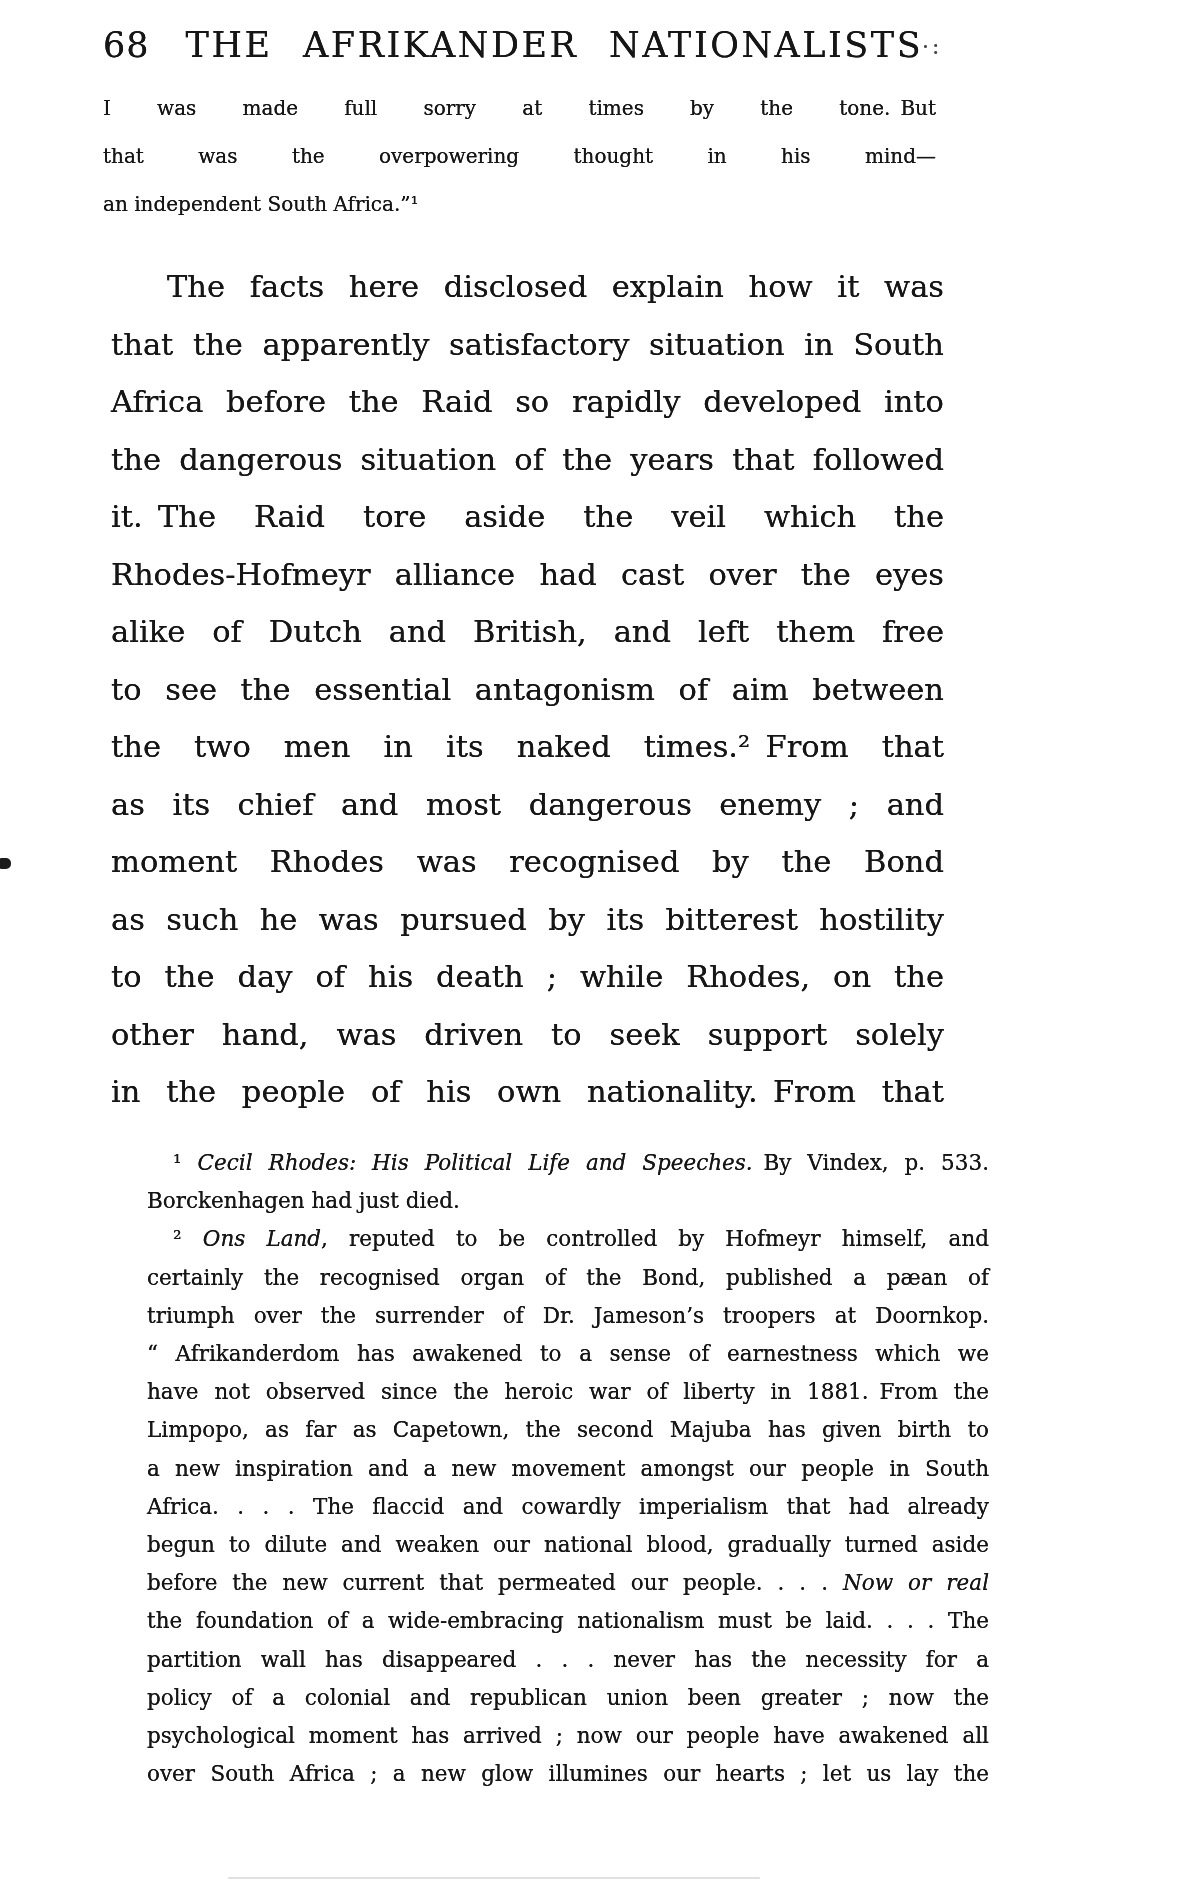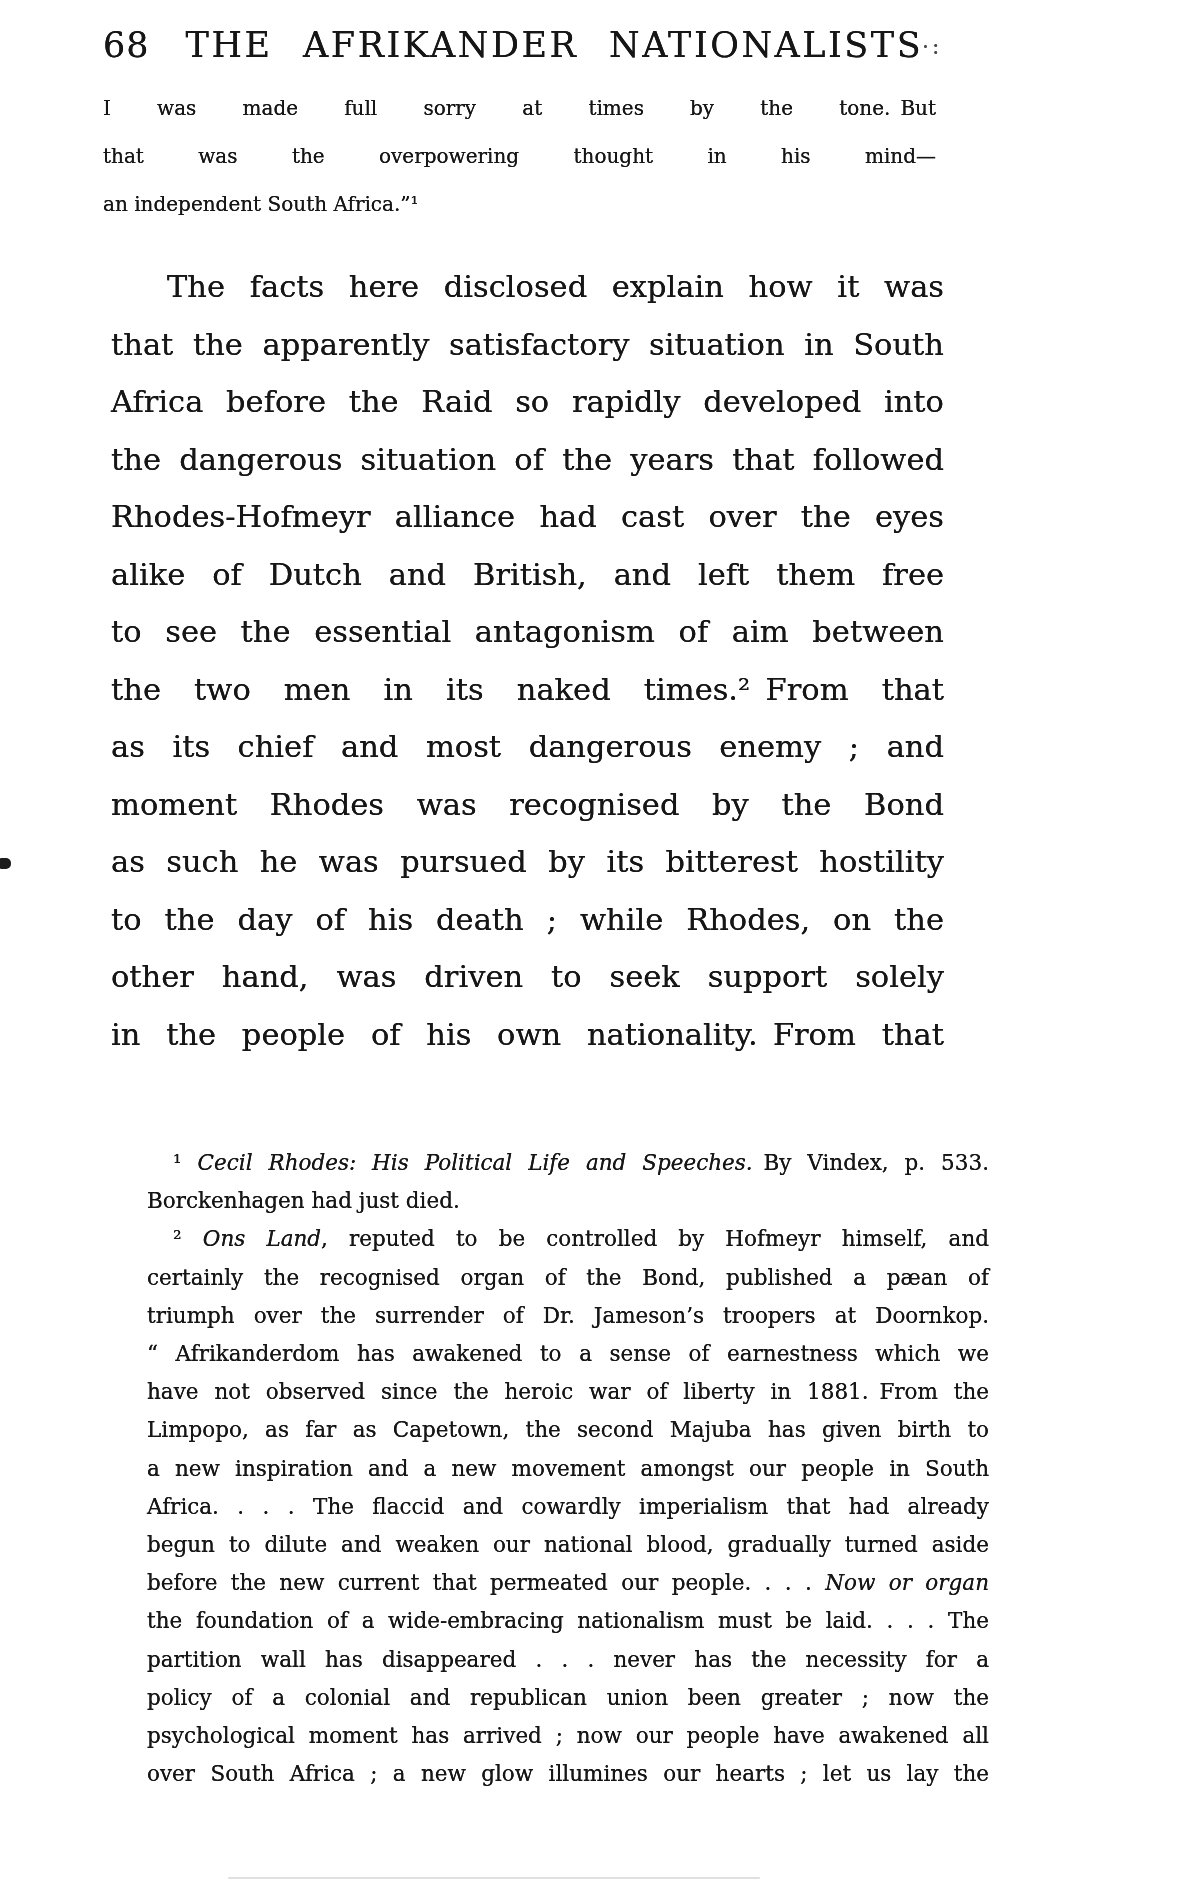--- a/index.html
+++ b/index.html
@@ -73,20 +73,21 @@
       <div class="line j"><span>I was made full sorry at times by the tone. But</span></div>
       <div class="line j"><span>that was the overpowering thought in his mind—</span></div>
       <div class="line"><span>an independent South Africa.”¹</span></div>
     </div>
 
   <div class="para">
       <div class="line j ind"><span>The facts here disclosed explain how it was</span></div>
       <div class="line j"><span>that the apparently satisfactory situation in South</span></div>
       <div class="line j"><span>Africa before the Raid so rapidly developed into</span></div>
       <div class="line j"><span>the dangerous situation of the years that followed</span></div>
+      <div class="line j"><span>it. The Raid tore aside the veil which the</span></div>
       <div class="line j"><span>Rhodes-Hofmeyr alliance had cast over the eyes</span></div>
       <div class="line j"><span>alike of Dutch and British, and left them free</span></div>
       <div class="line j"><span>to see the essential antagonism of aim between</span></div>
       <div class="line j"><span>the two men in its naked times.² From that</span></div>
       <div class="line j"><span>as its chief and most dangerous enemy ; and</span></div>
       <div class="line j"><span>moment Rhodes was recognised by the Bond</span></div>
       <div class="line j"><span>as such he was pursued by its bitterest hostility</span></div>
       <div class="line j"><span>to the day of his death ; while Rhodes, on the</span></div>
       <div class="line j"><span>other hand, was driven to seek support solely</span></div>
       <div class="line j"><span>in the people of his own nationality. From that</span></div>
@@ -100,21 +101,21 @@
     <div>
         <div class="line j ind"><span>² </span><em>Ons Land</em><span>, reputed to be controlled by Hofmeyr himself, and</span></div>
         <div class="line j"><span>certainly the recognised organ of the Bond, published a pæan of</span></div>
         <div class="line j"><span>triumph over the surrender of Dr. Jameson’s troopers at Doornkop.</span></div>
         <div class="line j"><span>“ Afrikanderdom has awakened to a sense of earnestness which we</span></div>
         <div class="line j"><span>have not observed since the heroic war of liberty in 1881. From the</span></div>
         <div class="line j"><span>Limpopo, as far as Capetown, the second Majuba has given birth to</span></div>
         <div class="line j"><span>a new inspiration and a new movement amongst our people in South</span></div>
         <div class="line j"><span>Africa. . . . The flaccid and cowardly imperialism that had already</span></div>
         <div class="line j"><span>begun to dilute and weaken our national blood, gradually turned aside</span></div>
-        <div class="line j"><span>before the new current that permeated our people. . . . </span><em>Now or organ</em></div>
+        <div class="line j"><span>before the new current that permeated our people. . . . </span><em>Now or real</em></div>
         <div class="line j"><span>the foundation of a wide-embracing nationalism must be laid. . . . The</span></div>
         <div class="line j"><span>partition wall has disappeared . . . never has the necessity for a</span></div>
         <div class="line j"><span>policy of a colonial and republican union been greater ; now the</span></div>
         <div class="line j"><span>psychological moment has arrived ; now our people have awakened all</span></div>
         <div class="line j"><span>over South Africa ; a new glow illumines our hearts ; let us lay the</span></div>
       </div>
   </div>
 
   <div class="mark-left"></div>
   <div class="bottom-streak"></div>

